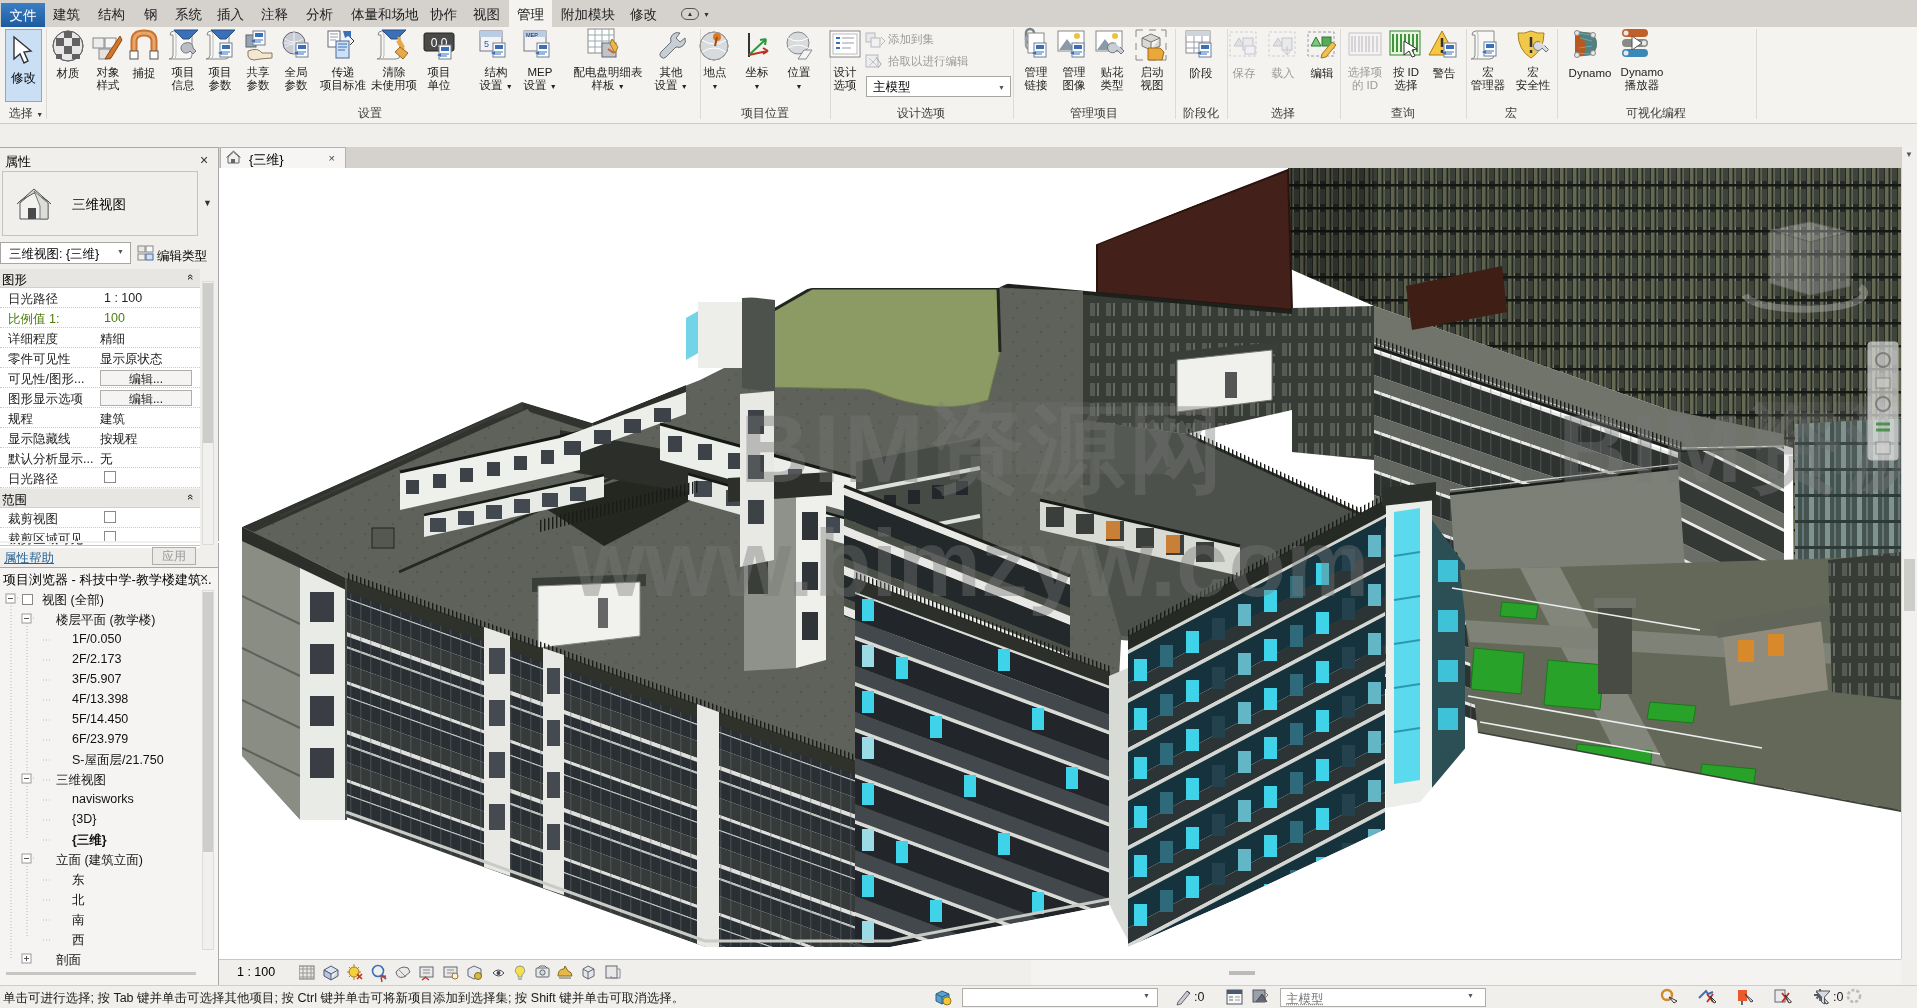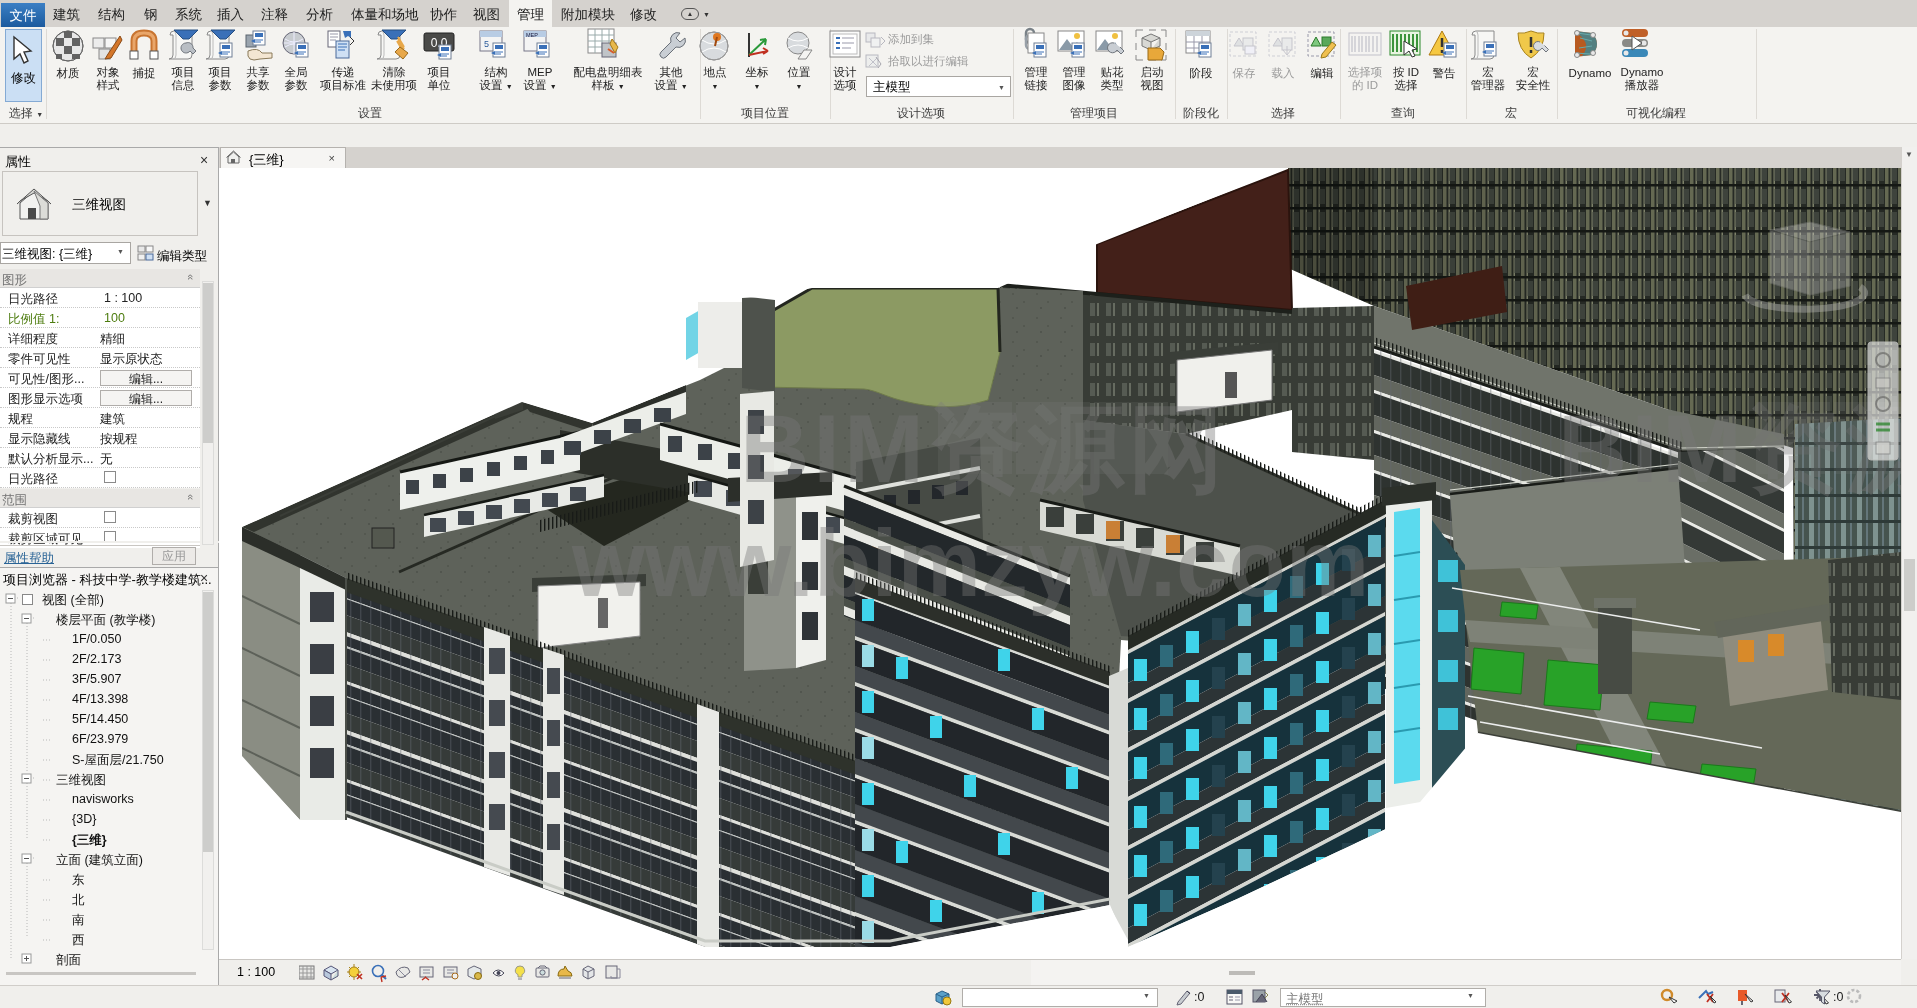--- a/index.html
+++ b/index.html
@@ -19,21 +19,21 @@
 #vtab{position:absolute;left:220px;top:147px;width:126px;height:21px;background:#f6f5f3;border:1px solid #b5b2ae;border-bottom:none;font-size:13px;padding:3px 0 0 28px}
 #canvas{position:absolute;left:219px;top:168px;width:1682px;height:791px;background:#fff}
 #vscroll{position:absolute;left:1901px;top:147px;width:16px;height:812px;background:#f1f0ee;border-left:1px solid #d4d1cd}
 #vcb{position:absolute;left:219px;top:959px;width:812px;height:26px;background:#f0efec;border-top:1px solid #c9c6c2}
 #hscroll{position:absolute;left:1031px;top:959px;width:870px;height:26px;background:#f4f3f1;border-top:1px solid #c9c6c2}
 #corner{position:absolute;left:1901px;top:959px;width:16px;height:26px;background:#f0efec}
 #statusbar{position:absolute;left:0;top:985px;width:1917px;height:23px;background:#f0efec;border-top:1px solid #d0cdc9;font-size:12.5px;color:#1a1a1a}
 .prow{position:absolute;left:0;width:200px;height:20px;border-bottom:1px dotted #c9c9c9;font-size:12.5px;color:#222;background:#fff}
 .pl{position:absolute;left:8px;top:3px;white-space:nowrap}
 .pv{position:absolute;left:100px;top:3px;white-space:nowrap}
-.psec{position:absolute;left:0;width:200px;height:19px;background:#e8e6e3;font-size:12.5px;color:#737373;border-bottom:1px solid #d0d0d0}
+.psec{position:absolute;left:0;width:200px;height:19px;background:#e8e6e3;font-size:12.5px;color:#000000;border-bottom:1px solid #d0d0d0}
 .tnode{position:absolute;font-size:12.5px;color:#111;white-space:nowrap}
 .ebtn{position:absolute;background:#f5f4f2;border:1px solid #b0adaa;font-size:12px;text-align:center;color:#222}
 .cb{position:absolute;width:12px;height:12px;border:1px solid #8a8a8a;background:#fff}
 </style></head>
 <body>
 <div id="tabbar"></div>
 <div id="filetab">文件</div>
 <div class="tab" style="left:53px">建筑</div>
 <div class="tab" style="left:98px">结构</div>
 <div class="tab" style="left:144px">钢</div>
@@ -331,21 +331,21 @@
 <div style="position:absolute;left:200px;top:4px;font-size:14px;color:#333">×</div>
 <div style="position:absolute;left:2px;top:23px;width:196px;height:65px;background:#f0efec;border:1px solid #c6c3bf"></div>
 <svg class="abs" style="left:14px;top:38px" width="40" height="36" viewBox="0 0 40 36">
       <path d="M6 17 L20 5 L34 17 L34 33 L6 33 Z" fill="#f2f2f0" stroke="#555"></path>
       <path d="M3 18 L20 3 L37 18 L34 15 L20 7 L6 15 Z" fill="#d8d8d4" stroke="#555"></path>
       <path d="M20 5 L34 17 L34 33 L26 33 L26 20 Z" fill="#dcdcd8" stroke="#777"></path>
       <rect x="14" y="22" width="8" height="11" fill="#4a4a4a"></rect>
     </svg>
 <div style="position:absolute;left:72px;top:48px;font-size:13.5px">三维视图</div>
 <div style="position:absolute;left:203px;top:50px;font-size:9px;color:#333">▼</div>
-<div style="position:absolute;left:0px;top:94px;width:131px;height:22px;background:#fff;border:1px solid #a9a6a2;font-size:12.5px;padding:3px 0 0 1px">三维视图: {三维}<span style="position:absolute;right:6px;top:5px;font-size:7px;color:#555">▼</span></div>
+<div style="position:absolute;left:0px;top:94px;width:131px;height:22px;background:#fff;border:1px solid #a9a6a2;font-size:12.5px;padding:3px 0 0 8px">三维视图: {三维}<span style="position:absolute;right:6px;top:5px;font-size:7px;color:#555">▼</span></div>
 <svg class="abs" style="left:137px;top:97px" width="17" height="16" viewBox="0 0 17 16">
       <rect x="1" y="1" width="7" height="6" fill="#e8e8e8" stroke="#888"></rect>
       <rect x="9" y="1" width="7" height="6" fill="#f8f8f8" stroke="#888"></rect>
       <rect x="1" y="9" width="7" height="6" fill="#f0f0f0" stroke="#888"></rect>
       <rect x="9" y="9" width="7" height="6" fill="#cfe0f4" stroke="#4a6a9a"></rect>
     </svg>
 <div style="position:absolute;left:157px;top:100px;font-size:12.5px">编辑类型</div>
 <div class="psec" style="top:121px">
       <span style="position:absolute;left:2px;top:3px">图形</span>
       <span style="position:absolute;right:6px;top:2px;font-size:11px;display:inline-block;transform:rotate(90deg)">«</span>
@@ -1049,20 +1049,21 @@
         <rect x="1" y="2" width="11" height="12" fill="#e8e8e6" stroke="#667"></rect>
         <path d="M12 5 h3 v9 h-9 v-2" fill="none" stroke="#889"></path>
       </g>
 </svg>
 </div>
 <div id="hscroll">
     <div style="position:absolute;left:198px;top:11px;width:26px;height:4px;background:#bdbbb8"></div>
   </div>
 <div id="corner"></div>
 <div id="statusbar">
+<div style="position:absolute;left:3px;top:4px">单击可进行选择; 按 Tab 键并单击可选择其他项目; 按 Ctrl 键并单击可将新项目添加到选择集; 按 Shift 键并单击可取消选择。</div>
 <svg class="abs" style="left:934px;top:3px" width="18" height="17" viewBox="0 0 18 17">
       <path d="M2 5 l6-3 7 3 v7 l-7 3 -6-3Z" fill="#5aa0c8" stroke="#2a6088"></path>
       <path d="M2 5 l6 3 7-3 M8 8 v7" stroke="#2a6088" fill="none"></path>
       <circle cx="13" cy="12" r="4" fill="#f0c83a" stroke="#997a10"></circle>
     </svg>
 <div style="position:absolute;left:962px;top:2px;width:196px;height:19px;background:#fff;border:1px solid #b0ada9"></div>
 <div style="position:absolute;left:1143px;top:6px;font-size:7px;color:#555">▼</div>
 <svg class="abs" style="left:1176px;top:3px" width="16" height="17" viewBox="0 0 16 17">
       <path d="M2 13 L11 2 l3 2 -9 11 -4 1Z" fill="#c8ccd0" stroke="#667"></path>
       <path d="M11 2 l3 3" stroke="#445"></path>

